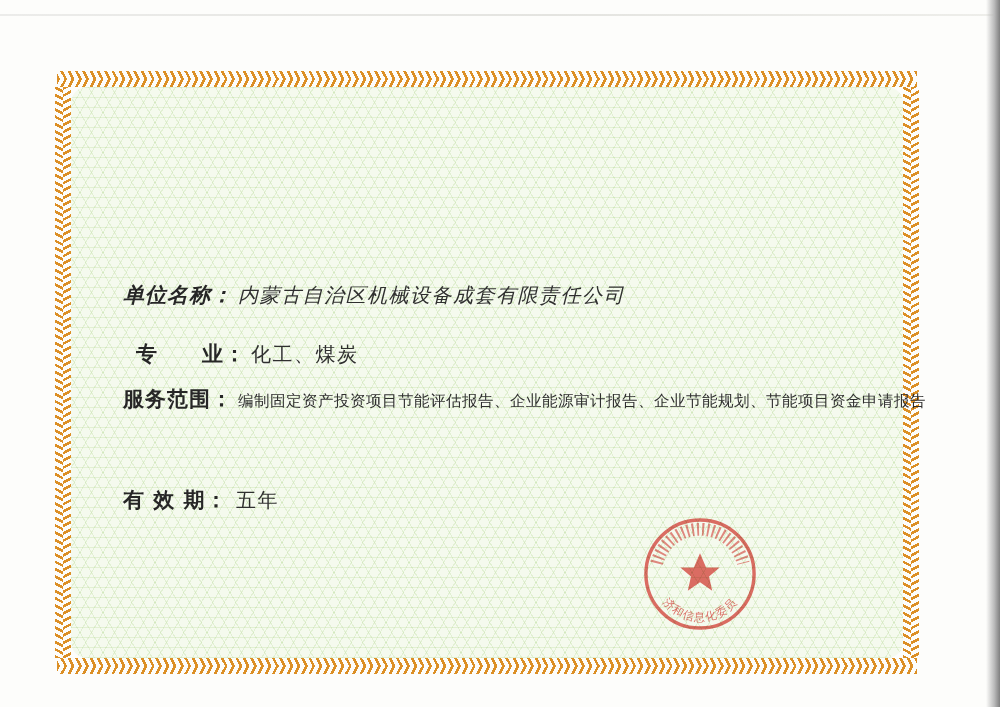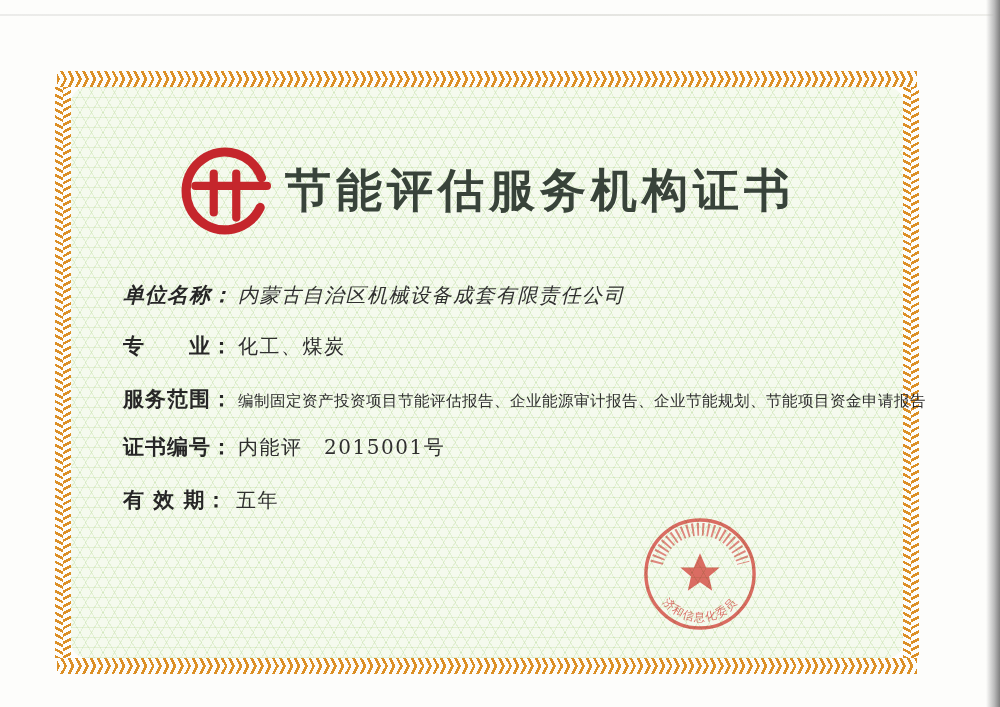--- a/index.html
+++ b/index.html
@@ -64,21 +64,21 @@
   
   .field{position:absolute;left:52px;white-space:nowrap;line-height:28px;}
   .field .lbl{
     display:inline-block;min-width:108px;
     font-size:21px;font-weight:bold;color:#262626;letter-spacing:1px;
   }
   .field .val{
     font-family:"DejaVu Serif","Liberation Serif",serif;
     font-size:20px;color:#2f2f2f;letter-spacing:1.5px;
   }
-  .f1{top:194px;font-style:italic;} .f2{top:245px;} .f3{top:298px;} .f4{top:346px;} .f5{top:399px;}
+  .f1{top:194px;font-style:italic;} .f2{top:253px;margin-left:13px;} .f3{top:298px;} .f4{top:346px;} .f5{top:399px;}
   .f3 .val{font-size:15.5px;letter-spacing:0.5px;}
   
   .issuer-row{
     position:absolute;left:388px;top:468px;white-space:nowrap;line-height:30px;
     font-size:22px;font-weight:bold;color:#2b2b2b;letter-spacing:1px;
   }
   .date-row{
     position:absolute;left:432px;top:513px;white-space:nowrap;line-height:30px;
     font-size:22px;color:#333;letter-spacing:5px;
   }
@@ -94,45 +94,32 @@
 <div class="scan-top-line"></div>
 <div class="scan-right-band"></div>
 
 <div class="b-strip b-top"></div>
 <div class="b-strip b-bottom"></div>
 <div class="b-strip b-left"></div>
 <div class="b-strip b-right"></div>
 
 <div class="panel">
 
-  <div class="title-row">
-    <svg class="emblem" viewBox="-45 -45 90 90">
-      <path d="M 35.7 -13 A 38 38 0 1 0 34.4 16.1" fill="none" stroke="#c5262c" stroke-width="9" stroke-linecap="round"></path>
-      <line x1="-29" y1="-5" x2="41" y2="-5" stroke="#c5262c" stroke-width="8" stroke-linecap="round"></line>
-      <line x1="-11" y1="-17" x2="-11" y2="21" stroke="#c5262c" stroke-width="8" stroke-linecap="round"></line>
-      <line x1="11" y1="-17" x2="11" y2="26" stroke="#c5262c" stroke-width="8" stroke-linecap="round"></line>
-    </svg>
-    <h1 class="title">节能评估服务机构证书</h1>
-  </div>
 
   <div class="field f1">
     <span class="lbl">单位名称：</span>
     <span class="val">内蒙古自治区机械设备成套有限责任公司</span>
   </div>
   <div class="field f2">
     <span class="lbl">专　　业：</span>
     <span class="val">化工、煤炭</span>
   </div>
   <div class="field f3">
     <span class="lbl">服务范围：</span>
     <span class="val">编制固定资产投资项目节能评估报告、企业能源审计报告、企业节能规划、节能项目资金申请报告</span>
-  </div>
-  <div class="field f4">
-    <span class="lbl">证书编号：</span>
-    <span class="val">内能评　2015001号</span>
   </div>
   <div class="field f5">
     <span class="lbl">有 效 期：</span>
     <span class="val">五年</span>
   </div>
 
 
 
   <svg class="seal" viewBox="-60 -60 120 120">
     <defs>

